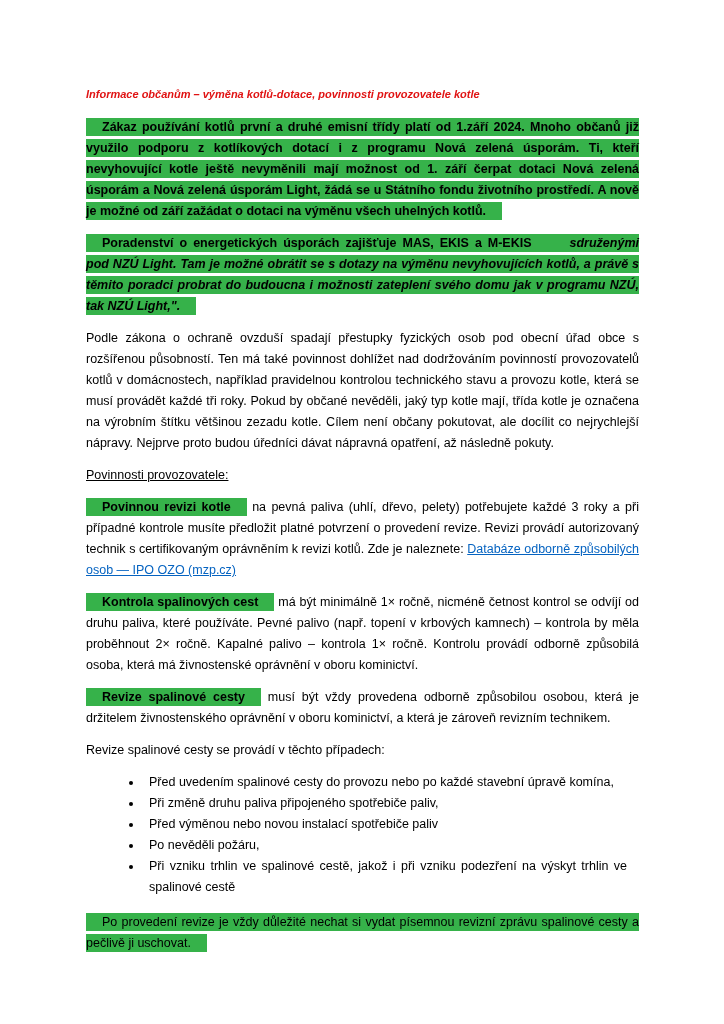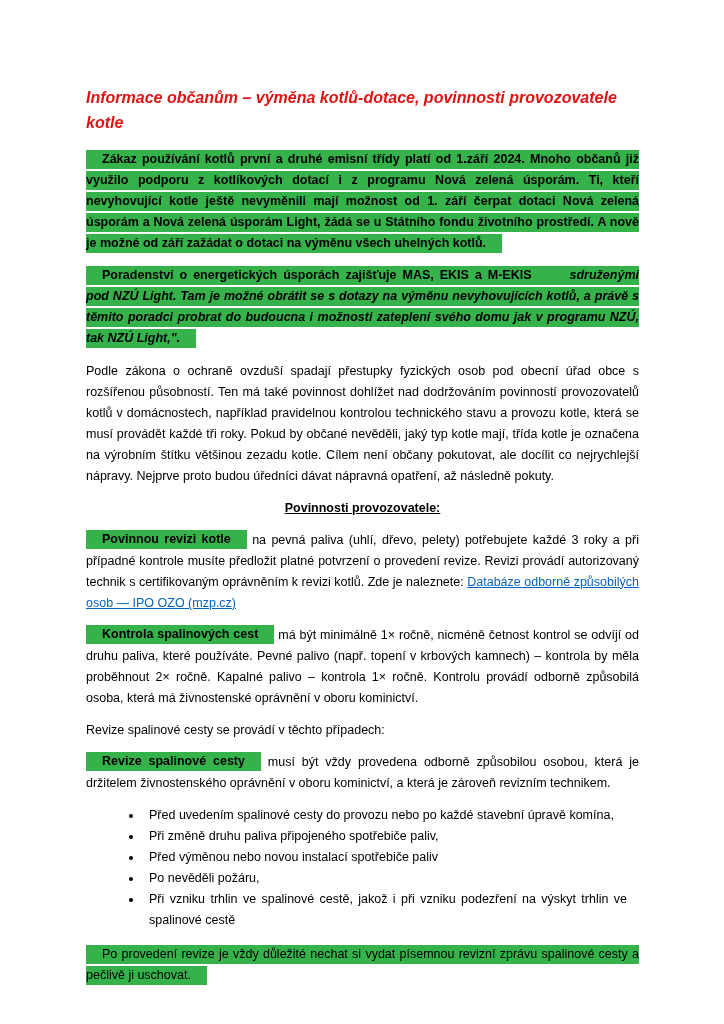--- a/index.html
+++ b/index.html
@@ -10,38 +10,37 @@
     margin: 0 auto;
     padding: 86px 85px 40px 86px;
     font-family: "Liberation Sans", "DejaVu Sans", sans-serif;
     font-size: 12.5px;
     line-height: 1.68;
     color: #000000;
     background: #ffffff;
   }
   .doc-title {
     color: var(--title-red, #e01313);
-    font-size: 16px;
+    font-size: 11px;
     font-weight: bold;
     font-style: italic;
     line-height: 1.55;
     margin: 0 0 14px 0;
   }
   .para { margin: 0 0 11px 0; }
   .justify { text-align: justify; }
   .bold { font-weight: bold; }
   .italic { font-style: italic; }
   .hl {
     background: var(--highlight-green, #36b24a);
     padding: 0.17em 16px;
   }
   .heading {
     margin: 6px 0 11px 0;
-    font-weight: bold;
-    text-align: center;
+    font-weight: normal;
   }
   .heading .underline { text-decoration: underline; }
   .doc-link {
     color: var(--link-blue, #0563c1);
     text-decoration: underline;
     cursor: pointer;
   }
   .url-link {
     color: #000000;
     text-decoration: none;
@@ -71,23 +70,23 @@
 
 
   <p class="para justify">Podle zákona o ochraně ovzduší spadají přestupky fyzických osob pod obecní úřad obce s rozšířenou působností. Ten má také povinnost dohlížet nad dodržováním povinností provozovatelů kotlů v domácnostech, například pravidelnou kontrolou technického stavu a provozu kotle, která se musí provádět každé tři roky. Pokud by občané nevěděli, jaký typ kotle mají, třída kotle je označena na výrobním štítku většinou zezadu kotle. Cílem není občany pokutovat, ale docílit co nejrychlejší nápravy. Nejprve proto budou úředníci dávat nápravná opatření, až následně pokuty.</p>
 
   <p class="heading"><span class="underline">Povinnosti provozovatele:</span></p>
 
   <p class="para justify"><span class="hl bold">Povinnou revizi kotle</span><span> na pevná paliva (uhlí, dřevo, pelety) potřebujete každé 3 roky a při případné kontrole musíte předložit platné potvrzení o provedení revize. Revizi provádí autorizovaný technik s certifikovaným oprávněním k revizi kotlů. Zde je naleznete: </span><a class="doc-link" href="#">Databáze odborně způsobilých osob — IPO OZO (mzp.cz)</a></p>
 
   <p class="para justify"><span class="hl bold">Kontrola spalinových cest</span><span> má být minimálně 1× ročně, nicméně četnost kontrol se odvíjí od druhu paliva, které používáte. Pevné palivo (např. topení v krbových kamnech) – kontrola by měla proběhnout 2× ročně. Kapalné palivo – kontrola 1× ročně. Kontrolu provádí odborně způsobilá osoba, která má živnostenské oprávnění v oboru kominictví.</span></p>
 
+  <p class="para justify"><span class="hl bold">Revize spalinové cesty</span><span> musí být vždy provedena odborně způsobilou osobou, která je držitelem živnostenského oprávnění v oboru kominictví, a která je zároveň revizním technikem.</span></p>
+
   <p class="para">Revize spalinové cesty se provádí v těchto případech:</p>
-
-  <p class="para justify"><span class="hl bold">Revize spalinové cesty</span><span> musí být vždy provedena odborně způsobilou osobou, která je držitelem živnostenského oprávnění v oboru kominictví, a která je zároveň revizním technikem.</span></p>
 
   <ul class="cases">
     <li>Před uvedením spalinové cesty do provozu nebo po každé stavební úpravě komína,</li>
     <li>Při změně druhu paliva připojeného spotřebiče paliv,</li>
     <li>Před výměnou nebo novou instalací spotřebiče paliv</li>
     <li>Po nevěděli požáru,</li>
     <li>Při vzniku trhlin ve spalinové cestě, jakož i při vzniku podezření na výskyt trhlin ve spalinové cestě</li>
   </ul>
 
   <p class="para justify"><span class="hl">Po provedení revize je vždy důležité nechat si vydat písemnou revizní zprávu spalinové cesty a pečlivě ji uschovat.</span></p>

